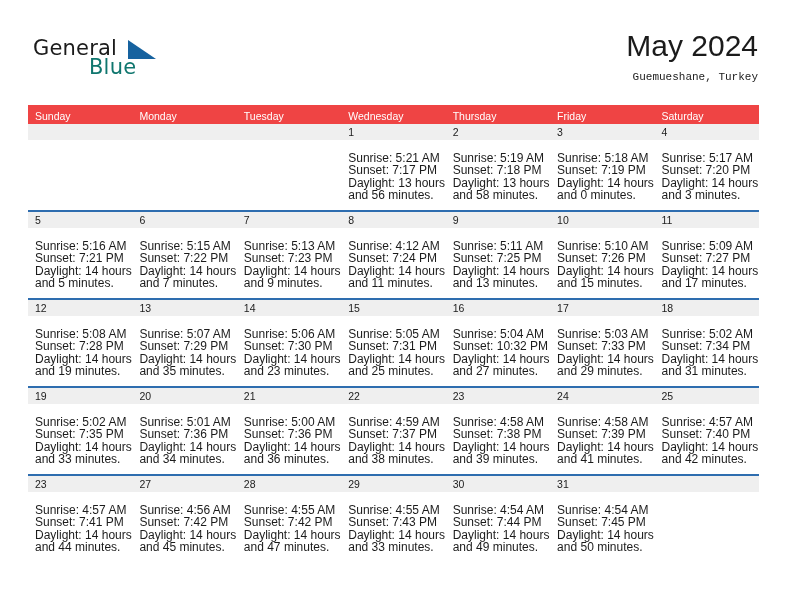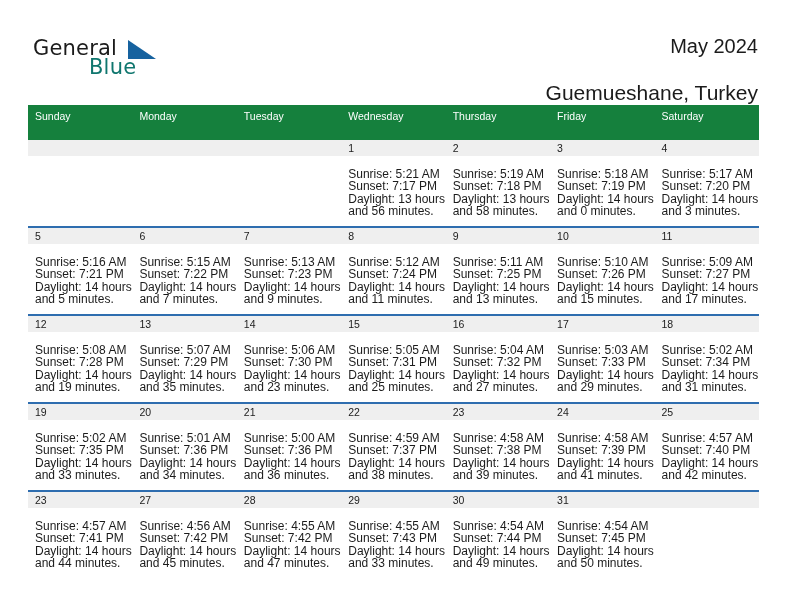--- a/index.html
+++ b/index.html
@@ -68,51 +68,51 @@
     border-top: 19px solid transparent;
   }
 
   .title-block {
     position: absolute;
     right: 34px;
     top: 30px;
     text-align: right;
   }
   .cal-title {
-    font-size: 20px;
+    font-size: 30px;
     color: #1b1b1b;
     font-weight: normal;
     line-height: 32px;
     font-family: "Liberation Sans", sans-serif;
   }
   .cal-subtitle {
-    margin-top: 22px;
-    font-size: 21px;
+    margin-top: 6px;
+    font-size: 11px;
     color: #1b1b1b;
     line-height: 18px;
-    font-family: Liberation Sans, sans-serif;
+    font-family: Liberation Mono, monospace;
   }
 
   
   .calendar {
     position: absolute;
     left: 28px;
     top: 105px;
     width: 731px;
     border-collapse: collapse;
     table-layout: fixed;
   }
 
   .calendar th {
-    background: #15803d;
+    background: #ef4444;
     color: #ffffff;
     font-size: 10.5px;
     font-weight: normal;
     text-align: left;
-    padding: 5px 0 18px 7px;
+    padding: 5px 0 2px 7px;
     height: 11px;
     font-family: "Liberation Sans", sans-serif;
   }
 
   .calendar td {
     vertical-align: top;
     padding: 0;
     width: 104.4px;
     height: 86px;
     border-top: 2px solid #2e6daf;
@@ -278,21 +278,21 @@
                 <div>Sunset: 7:23 PM</div>
                 <div>Daylight: 14 hours</div>
                 <div>and 9 minutes.</div>
               </div>
             </div>
           </td>
           <td>
             <div class="cell-inner">
               <div class="daynum-band">8</div>
               <div class="cell-lines">
-                <div>Sunrise: 5:12 AM</div>
+                <div>Sunrise: 4:12 AM</div>
                 <div>Sunset: 7:24 PM</div>
                 <div>Daylight: 14 hours</div>
                 <div>and 11 minutes.</div>
               </div>
             </div>
           </td>
           <td>
             <div class="cell-inner">
               <div class="daynum-band">9</div>
               <div class="cell-lines">
@@ -369,21 +369,21 @@
                 <div>Daylight: 14 hours</div>
                 <div>and 25 minutes.</div>
               </div>
             </div>
           </td>
           <td>
             <div class="cell-inner">
               <div class="daynum-band">16</div>
               <div class="cell-lines">
                 <div>Sunrise: 5:04 AM</div>
-                <div>Sunset: 7:32 PM</div>
+                <div>Sunset: 10:32 PM</div>
                 <div>Daylight: 14 hours</div>
                 <div>and 27 minutes.</div>
               </div>
             </div>
           </td>
           <td>
             <div class="cell-inner">
               <div class="daynum-band">17</div>
               <div class="cell-lines">
                 <div>Sunrise: 5:03 AM</div>

